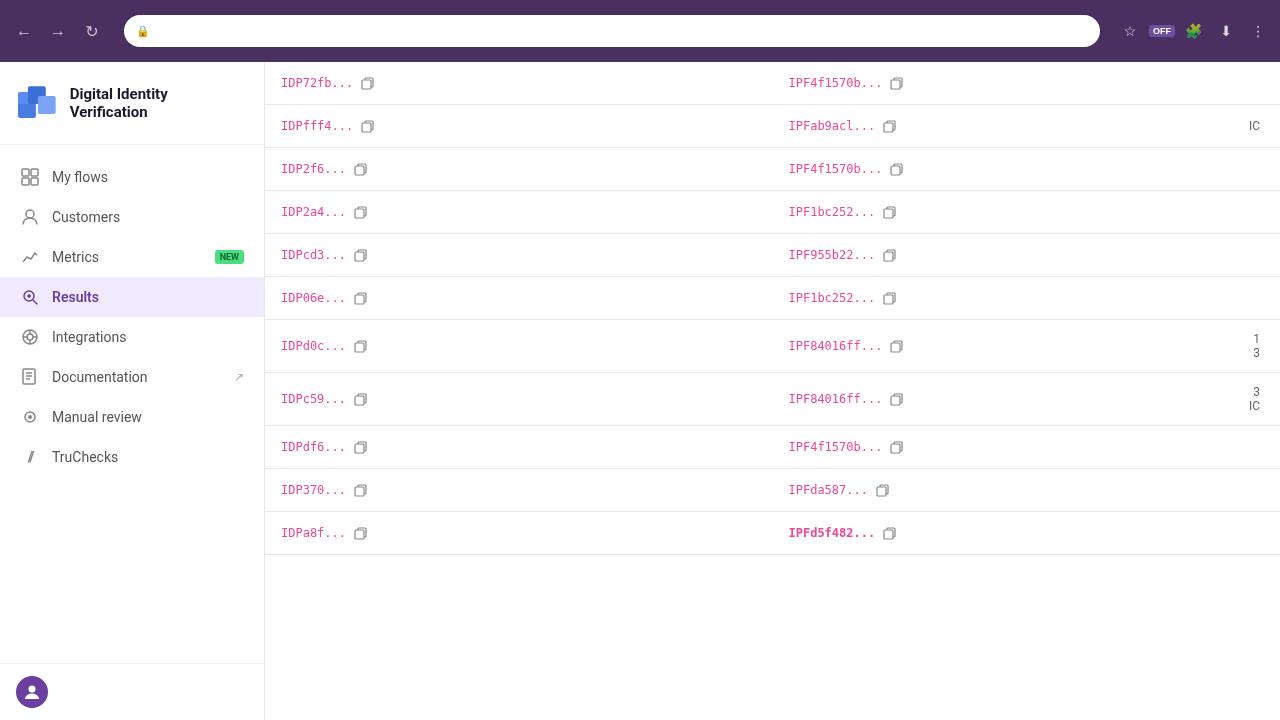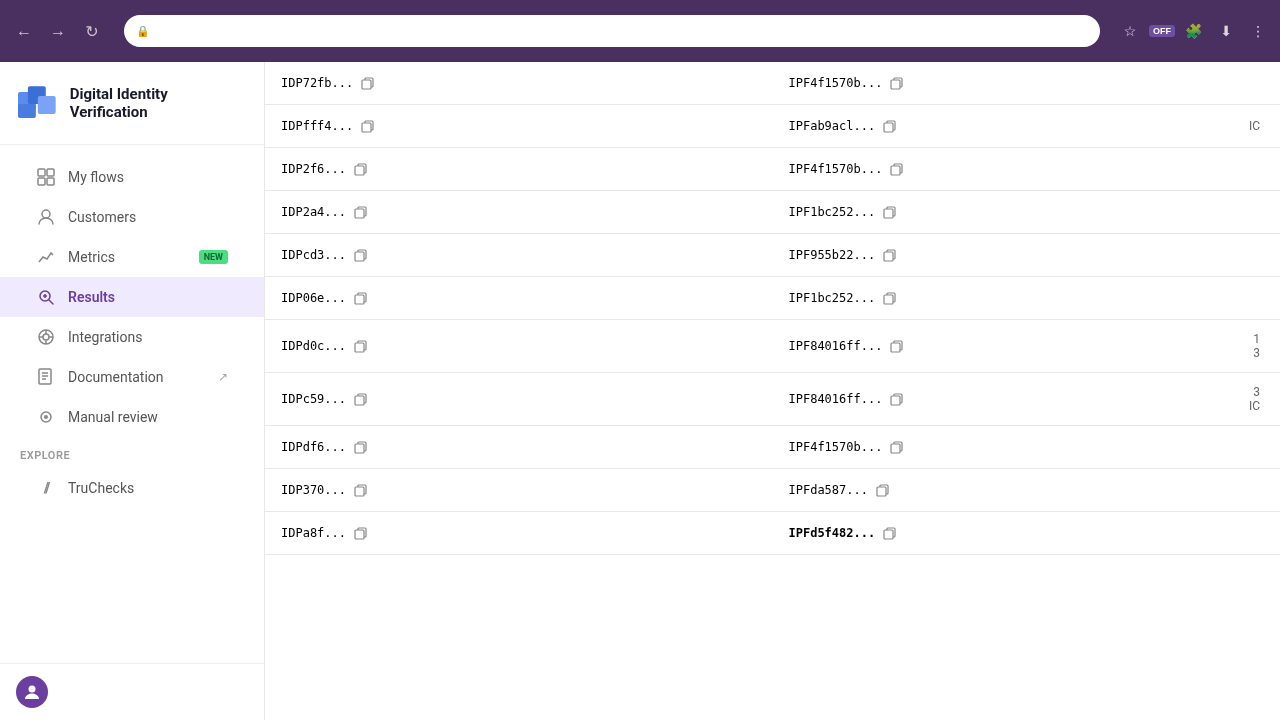--- a/index.html
+++ b/index.html
@@ -105,21 +105,21 @@
     }
     .sidebar-nav {
       flex: 1;
       padding: 12px 0;
       overflow-y: auto;
     }
     .nav-item {
       display: flex;
       align-items: center;
       gap: 12px;
-      padding: 10px 36px;
+      padding: 10px 20px;
       color: #555;
       font-size: 14px;
       cursor: pointer;
       border-radius: 0;
       transition: background 0.15s;
       text-decoration: none;
       position: relative;
     }
     .nav-item.active {
       background: #f0eaff;
@@ -186,21 +186,21 @@
       font-size: 13px;
       color: #333;
       vertical-align: middle;
     }
     .id-cell {
       display: flex;
       align-items: center;
       gap: 6px;
       font-family: monospace;
       font-size: 12px;
-      color: #000000;
+      color: #ec4899;
     }
     .copy-btn {
       background: none;
       border: none;
       cursor: pointer;
       color: #888;
       padding: 2px;
       border-radius: 3px;
       display: flex;
       align-items: center;
@@ -334,21 +334,20 @@
       <div class="nav-item">
         <span class="nav-icon">
           <svg width="18" height="18" viewBox="0 0 18 18" fill="none">
             <circle cx="9" cy="9" r="5" stroke="#888" stroke-width="1.5"></circle>
             <circle cx="9" cy="9" r="2" fill="#888"></circle>
           </svg>
         </span>
         <span>Manual review</span>
       </div>
 
-      <div class="sidebar-section-label">Explore</div>
 
       <div class="nav-item">
         <span class="nav-icon" style="font-size:14px; font-weight:bold; color:#888; letter-spacing:-2px;">//</span>
         <span>TruChecks</span>
       </div>
     </nav>
 
     <div class="sidebar-footer">
       <div class="user-avatar">
         <svg width="18" height="18" viewBox="0 0 18 18" fill="none">

